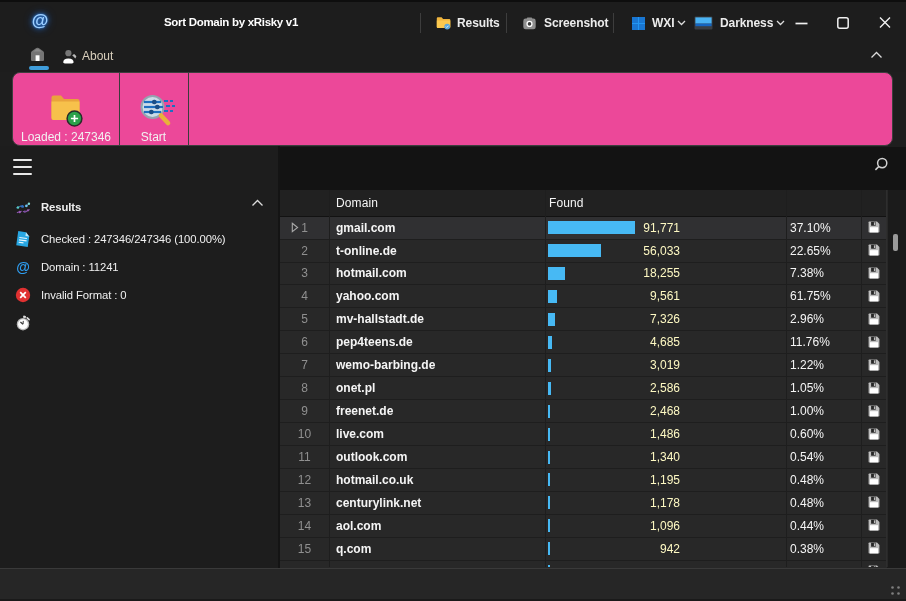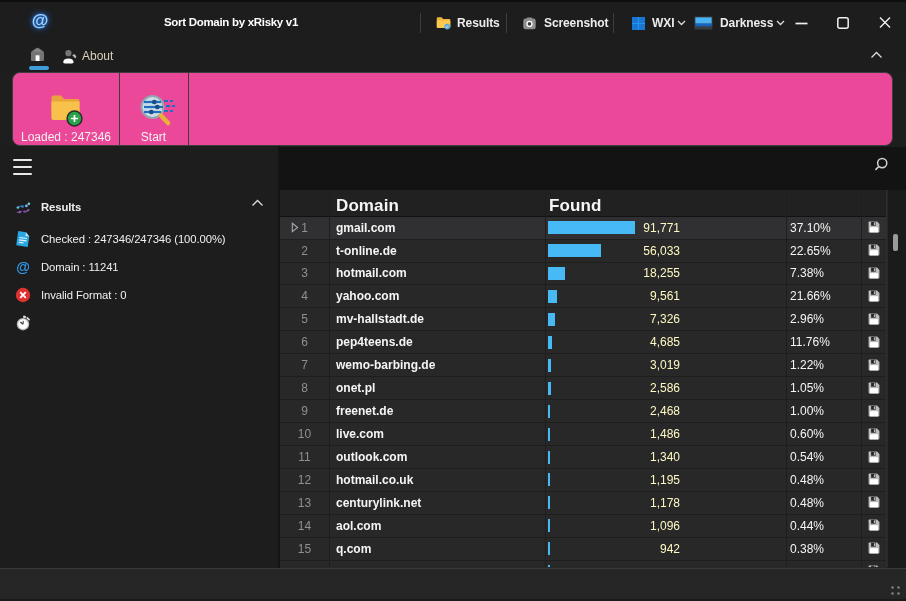--- a/index.html
+++ b/index.html
@@ -32,21 +32,21 @@
 .sideitem .sideicon { margin-right:10px; }
 .sideicon { width:16px; height:16px; flex:0 0 16px; }
 
 
 #tablearea { position:absolute; left:280px; top:147px; width:626px; height:421px; background:#282828; }
 #rightstrip { position:absolute; left:607px; top:43px; width:19px; height:378px; background:#1b1b1b; }
 #seam { position:absolute; left:278px; top:146px; width:2px; height:422px; background:#141414; }
 #searchbar { position:absolute; left:0; top:0; width:626px; height:43px; background:#131313; }
 #grid { position:absolute; left:0; top:43px; width:608px; height:377px; background:#282828; font-size:12px; overflow:hidden; }
 #hdrrow { position:absolute; left:0; top:0; width:607px; height:26.5px; background:#212121; border-bottom:1px solid #121212; }
-.hdrtxt { position:absolute; top:6px; color:#f5f5f5; font-weight:700; font-size:17px; letter-spacing:0.1px; }
+.hdrtxt { position:absolute; top:6px; color:#f5f5f5; font-weight:400; font-size:12px; letter-spacing:0.1px; }
 .colsep { position:absolute; top:0; width:1px; height:378px; background:#1e1e1e; }
 .row { position:absolute; left:0; width:607px; height:23px; border-bottom:1px solid #1e1e1e; }
 .rnum { position:absolute; left:0; width:49px; text-align:center; top:4px; color:#909090; font-size:12px; }
 .dom { position:absolute; left:56px; top:4px; font-weight:700; color:#f5f5f5; }
 .bar { position:absolute; left:268px; top:4.5px; height:13px; background:#47b9f4; }
 .fnum { position:absolute; left:280px; width:120px; top:4px; text-align:right; color:#fef9c3; }
 .pct { position:absolute; left:510px; top:4px; color:#f5f5f5; }
 .sav { position:absolute; left:588px; top:4.5px; width:12px; height:12px; }
 #scrollthumb { position:absolute; left:613px; top:87px; width:4.5px; height:16.5px; background:#9a9a9a; border-radius:2px; }
 
@@ -284,21 +284,21 @@
             <rect x="3.1" y="0.8" width="4.6" height="3.9" fill="#262626"></rect>
             <rect x="5.9" y="1.3" width="1.4" height="2.8" fill="#bdbdbd"></rect>
             <rect x="2" y="6.2" width="8" height="5.2" fill="#ffffff"></rect>
           </svg></div>
       </div>
 <div class="row" style="top:95.3px;">
         <div class="rnum">4</div>
         <div class="dom">yahoo.com</div>
         <div class="bar" style="width:9.1px;"></div>
         <div class="fnum">9,561</div>
-        <div class="pct">21.66%</div>
+        <div class="pct">61.75%</div>
         <div class="sav"><svg width="12" height="12" viewBox="0 0 12 12">
             <path d="M1.3 0.6 H9 L11.4 3 V10.7 Q11.4 11.4 10.7 11.4 H1.3 Q0.6 11.4 0.6 10.7 V1.3 Q0.6 0.6 1.3 0.6 Z" fill="#bdbdbd"></path>
             <rect x="3.1" y="0.8" width="4.6" height="3.9" fill="#262626"></rect>
             <rect x="5.9" y="1.3" width="1.4" height="2.8" fill="#bdbdbd"></rect>
             <rect x="2" y="6.2" width="8" height="5.2" fill="#ffffff"></rect>
           </svg></div>
       </div>
 <div class="row" style="top:118.3px;">
         <div class="rnum">5</div>
         <div class="dom">mv-hallstadt.de</div>

